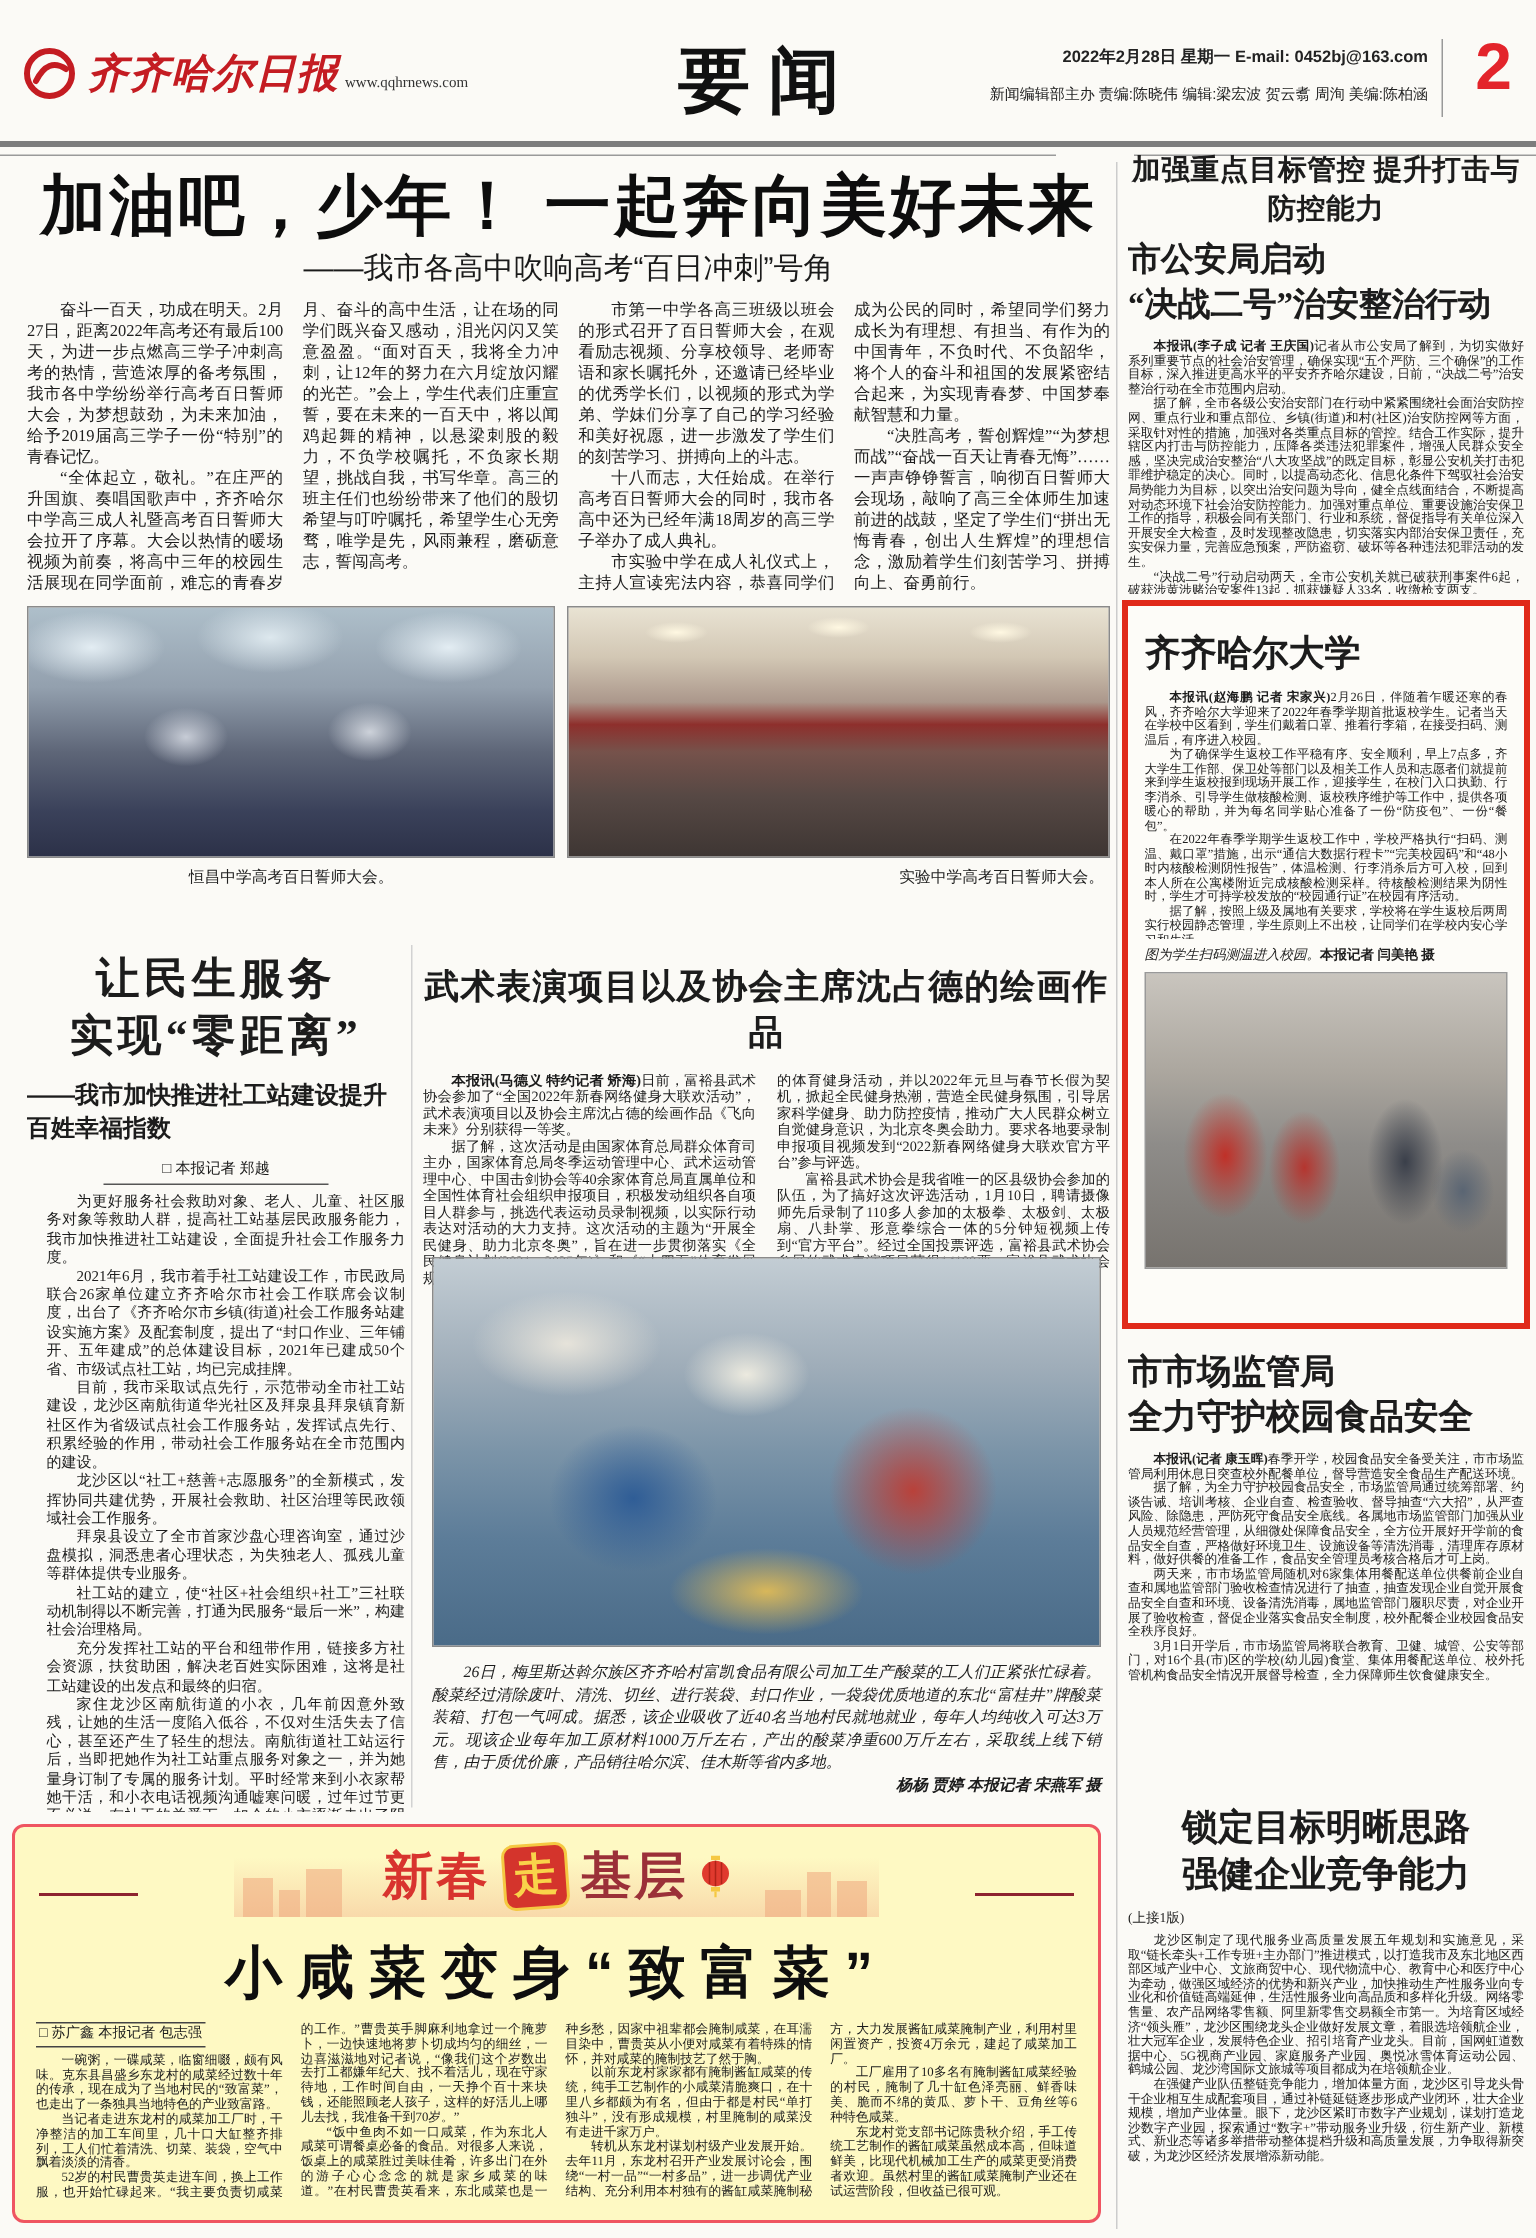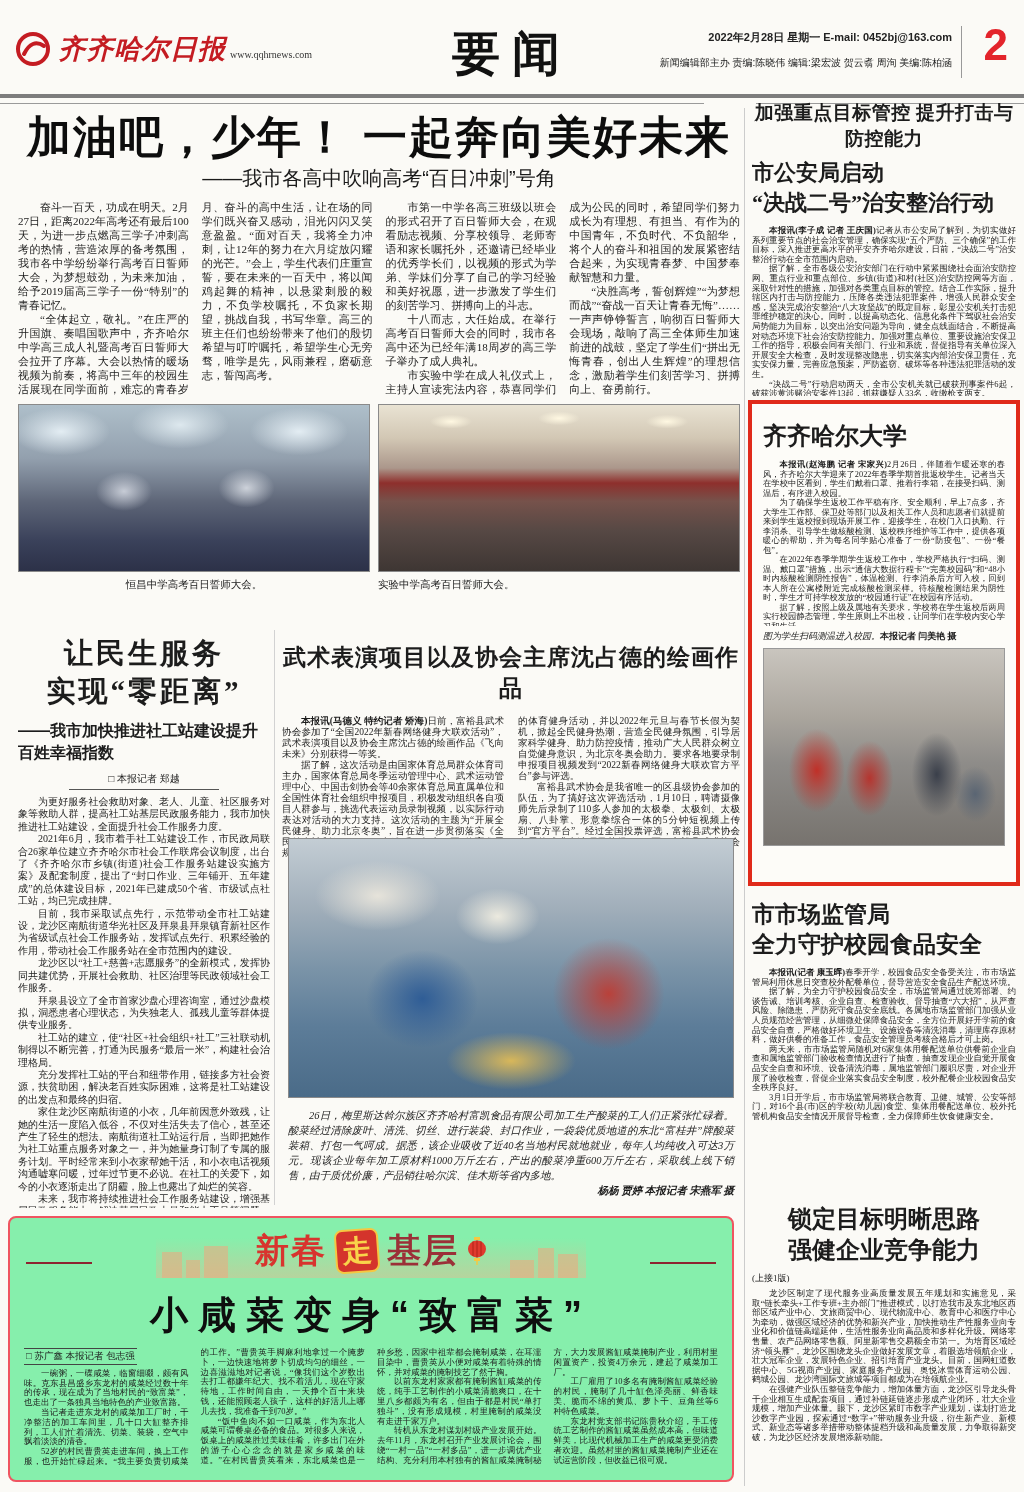--- a/index.html
+++ b/index.html
@@ -48,29 +48,29 @@
        radial-gradient(ellipse 40px 28px at 65% 50%, #cdd2da 0%, rgba(205,210,218,0) 70%),
        linear-gradient(180deg,#aebfca 0%,#93a0ae 32%,#5e6678 58%,#3a415a 82%,#2c3148 100%);}
   .photo-auditorium{left:378px;width:362px;
      background:
        radial-gradient(ellipse 30px 10px at 20% 10%, #fff8e2 0%, rgba(255,248,226,0) 70%),
        radial-gradient(ellipse 30px 10px at 50% 8%, #fff8e2 0%, rgba(255,248,226,0) 70%),
        radial-gradient(ellipse 30px 10px at 80% 10%, #fff8e2 0%, rgba(255,248,226,0) 70%),
        linear-gradient(180deg,#e9e3d3 0%,#d2c7b4 20%,#ab978b 38%,#8e2f2c 47%,#76524b 58%,#564844 76%,#3e3633 100%);}
   .cap{position:absolute;top:578px;font-size:10.5px;color:#222;}
   .cap-left{left:18px;width:352px;text-align:center;}
-  .cap-right{left:378px;width:362px;padding-right:4px;}
+  .cap-right{left:378px;width:362px;text-align:right;padding-right:4px;}
 
   
   .minsheng{position:absolute;left:18px;top:622px;width:252px;height:586px;overflow:hidden;}
   .ms-h{margin-top:12px;text-align:center;font-size:29px;font-weight:900;line-height:38px;letter-spacing:3px;}
   .ms-sub{margin-top:10px;font-size:16px;font-weight:700;line-height:22px;}
   .ms-byline{margin:8px auto 6px auto;width:150px;text-align:center;font-size:10px;
         border-bottom:1px solid #555;padding-bottom:3px;}
-  .ms-body{font-size:10px;line-height:12.4px;overflow:hidden;}
+  .ms-body{font-size:10px;line-height:12.4px;overflow:hidden;margin-left:13px;}
 
   
   .fitness{position:absolute;left:282px;top:622px;width:458px;}
   .fit-h{margin-top:20px;text-align:center;font-size:23px;font-weight:900;letter-spacing:1px;}
   .fit-body{margin-top:12px;height:144px;column-count:2;column-gap:14px;column-fill:auto;
         font-size:9.5px;line-height:11px;overflow:hidden;}
   .photo-factory{position:absolute;left:288px;top:838px;width:446px;height:260px;border:1px solid #8a8a8a;
      background:
        radial-gradient(ellipse 90px 50px at 20% 22%, #e6e3da 0%, rgba(230,227,218,0) 70%),
        radial-gradient(ellipse 60px 40px at 47% 30%, #eceadf 0%, rgba(236,234,223,0) 70%),
@@ -110,21 +110,21 @@
   .market .r-h{font-size:23px;line-height:30px;}
   .market .small-body{height:226px;}
 
   .longsha{top:1198px;height:292px;}
   .longsha .r-h{font-size:24px;line-height:31px;text-align:center;}
   .cont-note{margin-top:6px;font-size:9px;}
   .longsha .small-body{margin-top:4px;height:200px;}
 
   
   .pbox{position:absolute;left:8px;top:1216px;width:726px;height:266px;
-        border:2px solid #ef5561;border-radius:8px;background:#86efac;overflow:hidden;}
+        border:2px solid #ef5561;border-radius:8px;background:#fef9c3;overflow:hidden;}
   .stub{position:absolute;top:44px;height:2px;background:#8d2430;}
   .stub-l{left:16px;width:66px;}
   .stub-r{right:16px;width:66px;}
   .banner{position:absolute;left:50%;top:6px;transform:translateX(-50%);width:430px;height:60px;}
   .skyline{position:absolute;left:0;bottom:6px;width:100%;height:40px;
         background:linear-gradient(180deg,rgba(242,179,140,0) 0%,rgba(242,179,140,0.45) 100%);}
   .bldg{position:absolute;bottom:0;background:#eea87e;opacity:0.55;}
   .b1{left:6px;width:20px;height:26px;} .b2{left:30px;width:14px;height:18px;}
   .b3{left:48px;width:24px;height:32px;} .b4{right:8px;width:20px;height:24px;}
   .b5{right:32px;width:16px;height:30px;} .b6{right:52px;width:24px;height:18px;}

